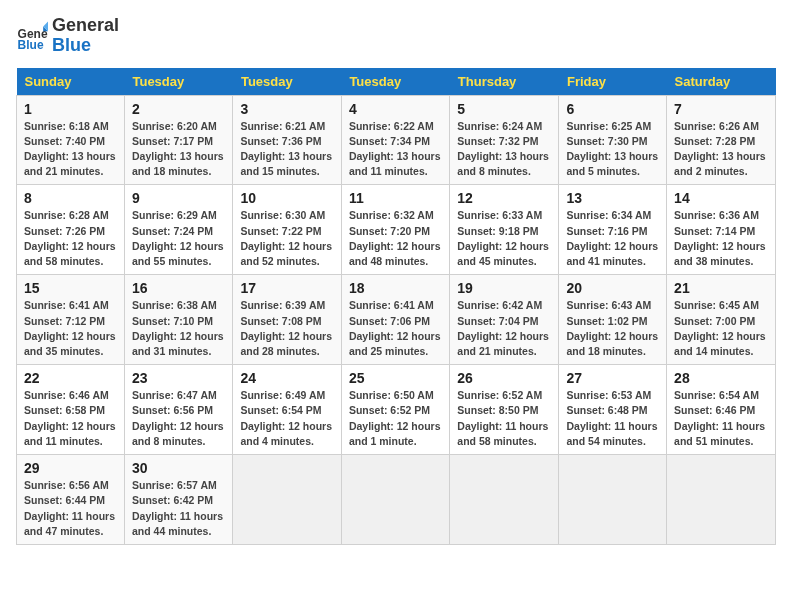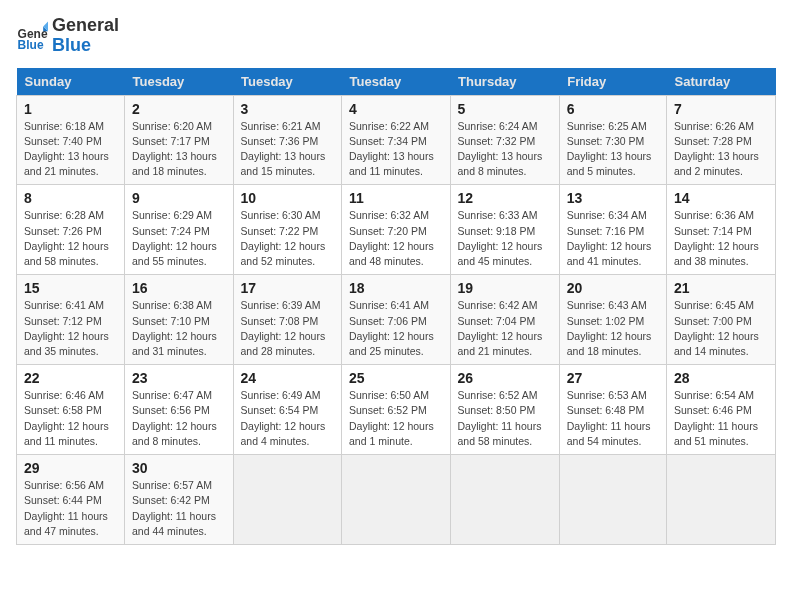--- a/index.html
+++ b/index.html
@@ -46,21 +46,21 @@
       font-size: 15px;
       color: #555;
     }
     table {
       width: 100%;
       border-collapse: collapse;
       font-size: 11px;
     }
     thead tr th {
       background: #1a73c4;
-      color: #e5e5e5;
+      color: #fde047;
       text-align: left;
       padding: 6px 8px;
       font-size: 13px;
       font-weight: 600;
     }
     tbody tr td {
       border: 1px solid #d0d0d0;
       vertical-align: top;
       padding: 5px 7px;
       width: 113px;
@@ -74,20 +74,21 @@
       font-size: 14px;
       font-weight: 600;
       color: #222;
       display: block;
       margin-bottom: 2px;
     }
     .day-info {
       color: #444;
       font-size: 10.5px;
       line-height: 1.45;
+      font-weight: bold;
     }
     .empty-cell {
       background: #f0f0f0 !important;
     }
   </style>
 </head>
 <body>
 
 <div class="header">
   <div class="logo">

